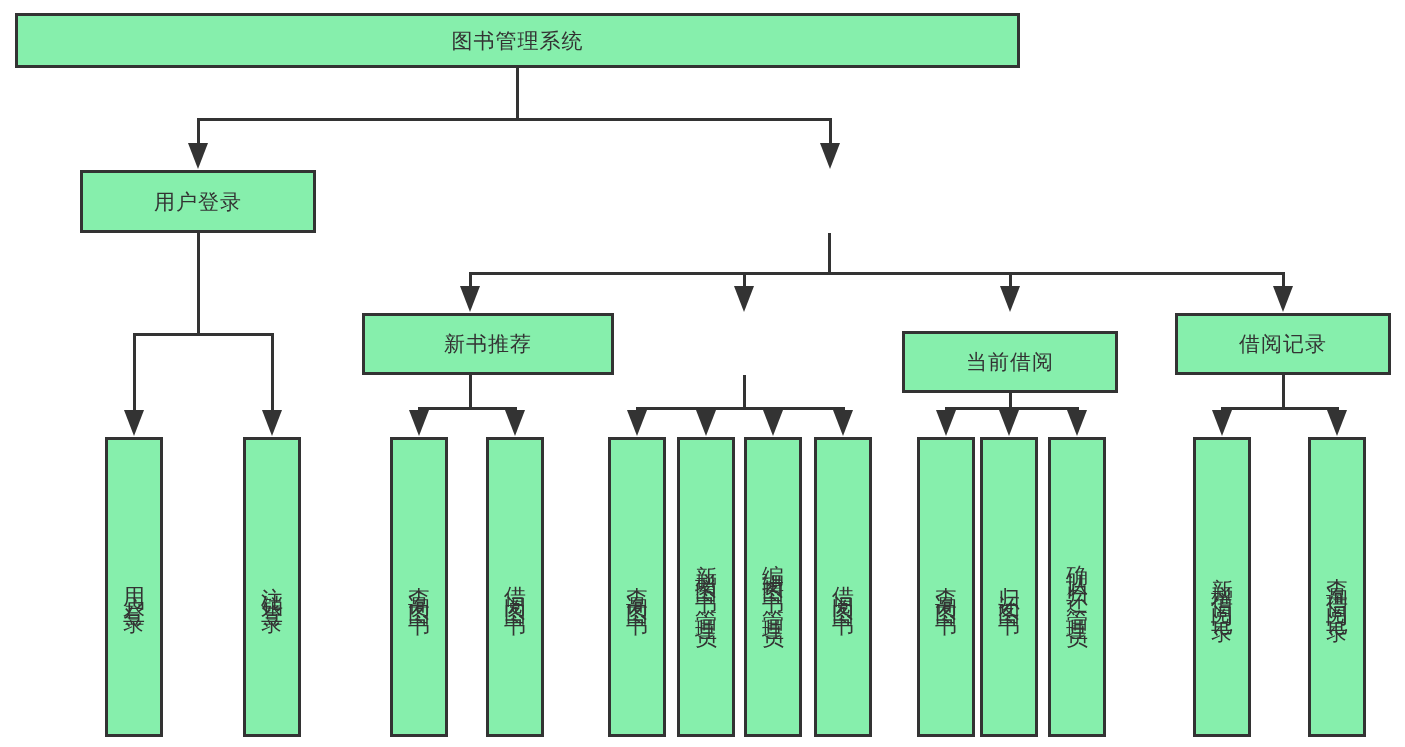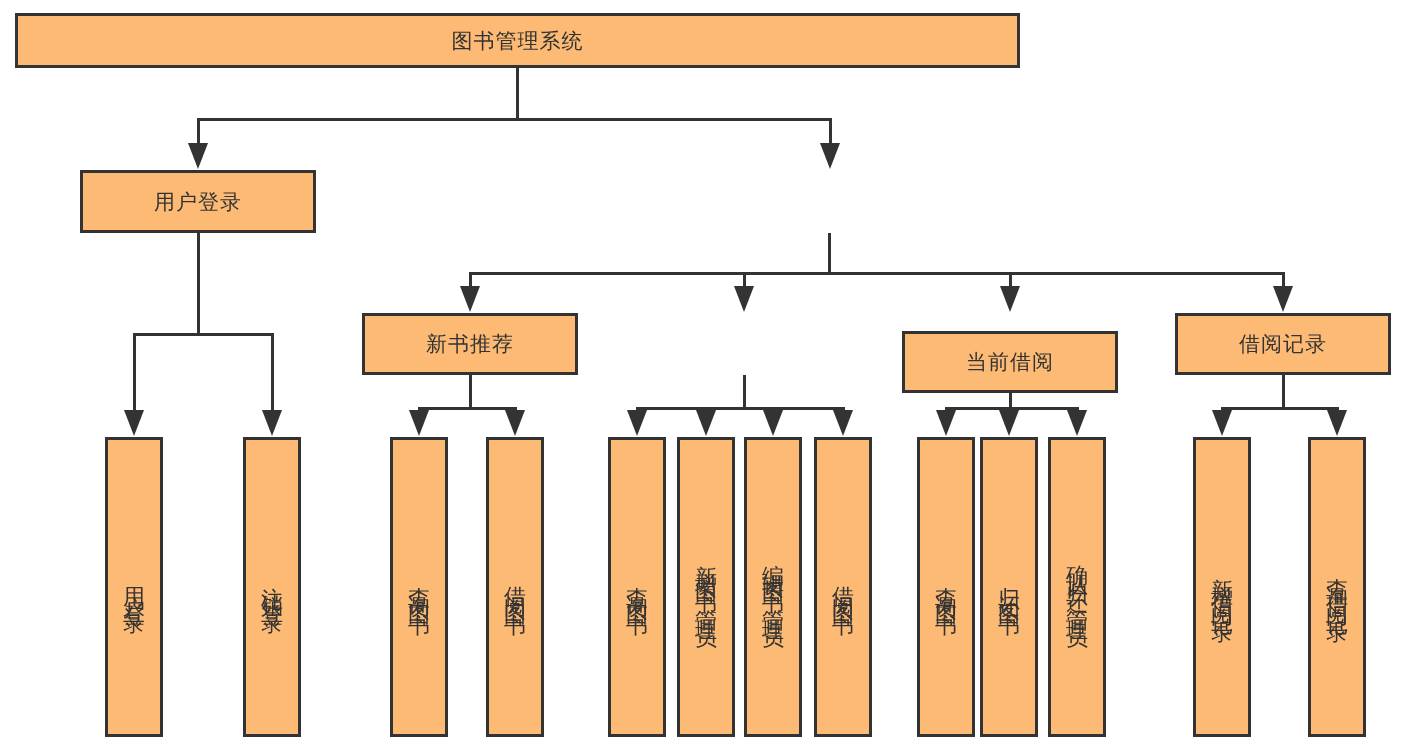--- a/index.html
+++ b/index.html
@@ -11,21 +11,21 @@
     position: relative;
     width: 1405px;
     height: 747px;
     background: #ffffff;
     font-family: "Liberation Sans", "DejaVu Sans", sans-serif;
     overflow: hidden;
   }
   .node {
     position: absolute;
     box-sizing: border-box;
-    background: #fdba74;
+    background: #86efac;
     border: 3px solid #333333;
     color: #333333;
     display: flex;
     align-items: center;
     justify-content: center;
     z-index: 2;
   }
   .node .lbl {
     font-size: 21px;
     letter-spacing: 1px;
@@ -126,21 +126,21 @@
     </div>
 
   <div class="node h" style="left:15px; top:13px; width:1005px; height:55px">
     <span class="lbl">图书管理系统</span>
   </div>
 
   <div class="node h" style="left:80px; top:170px; width:236px; height:63px">
     <span class="lbl">用户登录</span>
   </div>
 
-  <div class="node h" style="left:362px; top:313px; width:216px; height:62px">
+  <div class="node h" style="left:362px; top:313px; width:252px; height:62px">
     <span class="lbl">新书推荐</span>
   </div>
   <div class="node h" style="left:902px; top:331px; width:216px; height:62px">
     <span class="lbl">当前借阅</span>
   </div>
   <div class="node h" style="left:1175px; top:313px; width:216px; height:62px">
     <span class="lbl">借阅记录</span>
   </div>
 
   <div class="node v" style="left:105px; top:437px; width:58px; height:300px">

